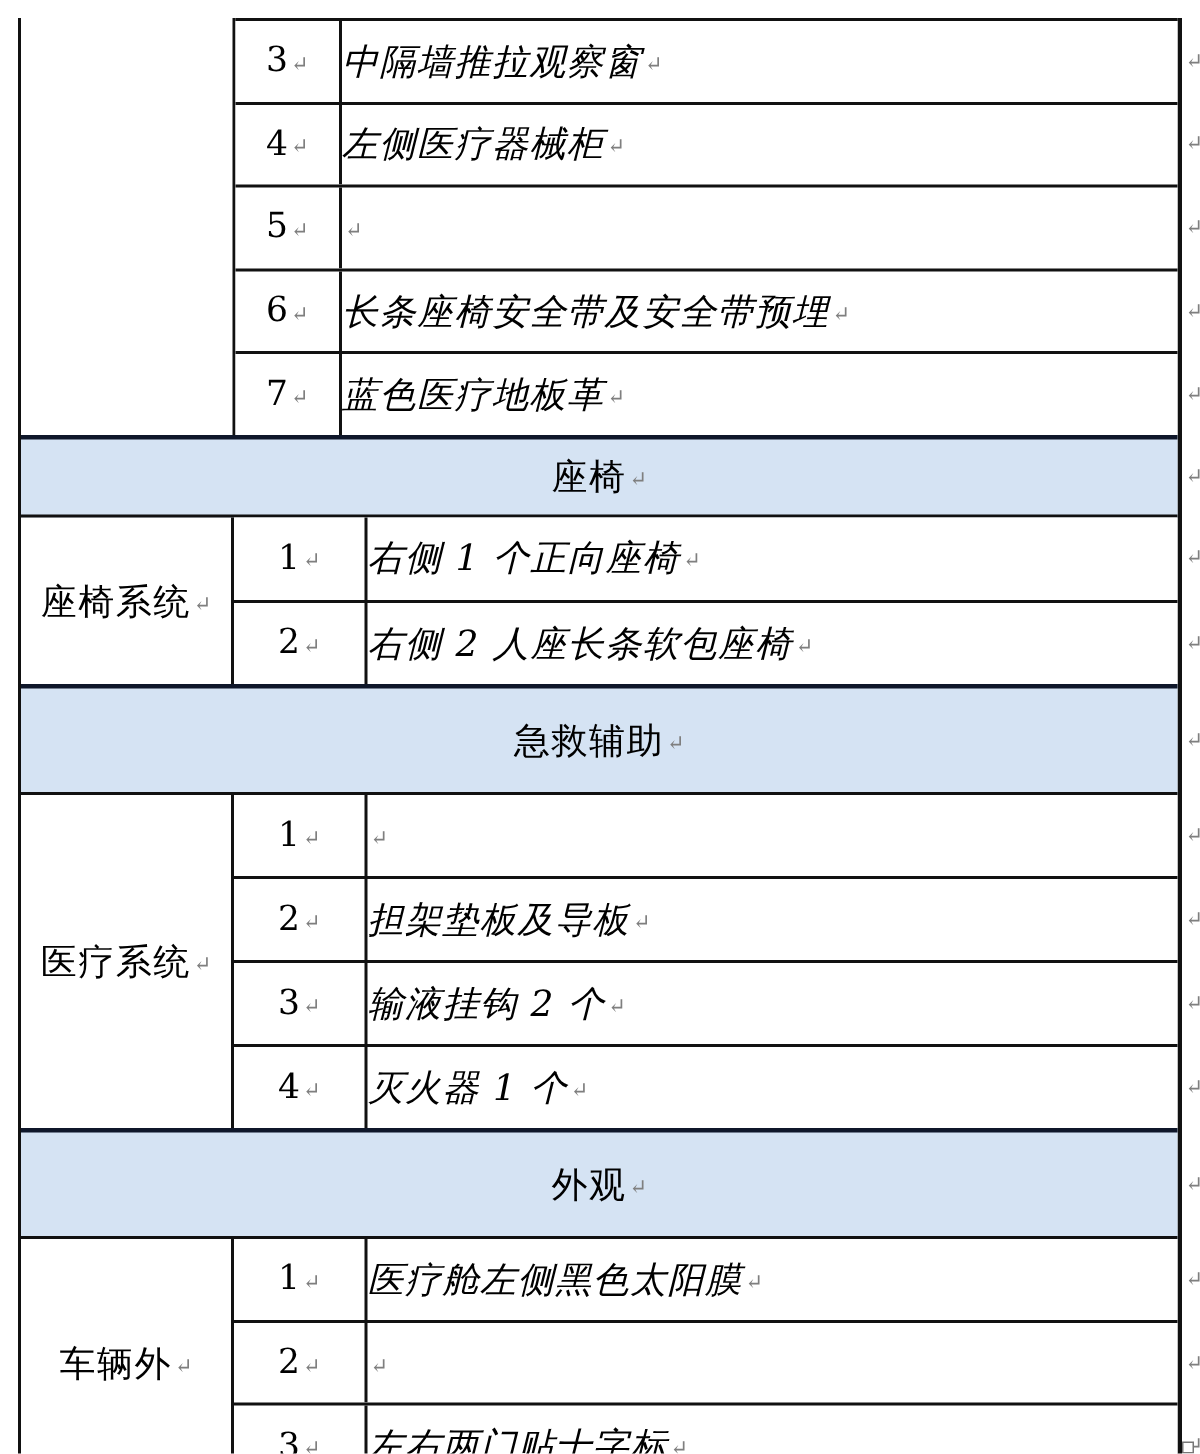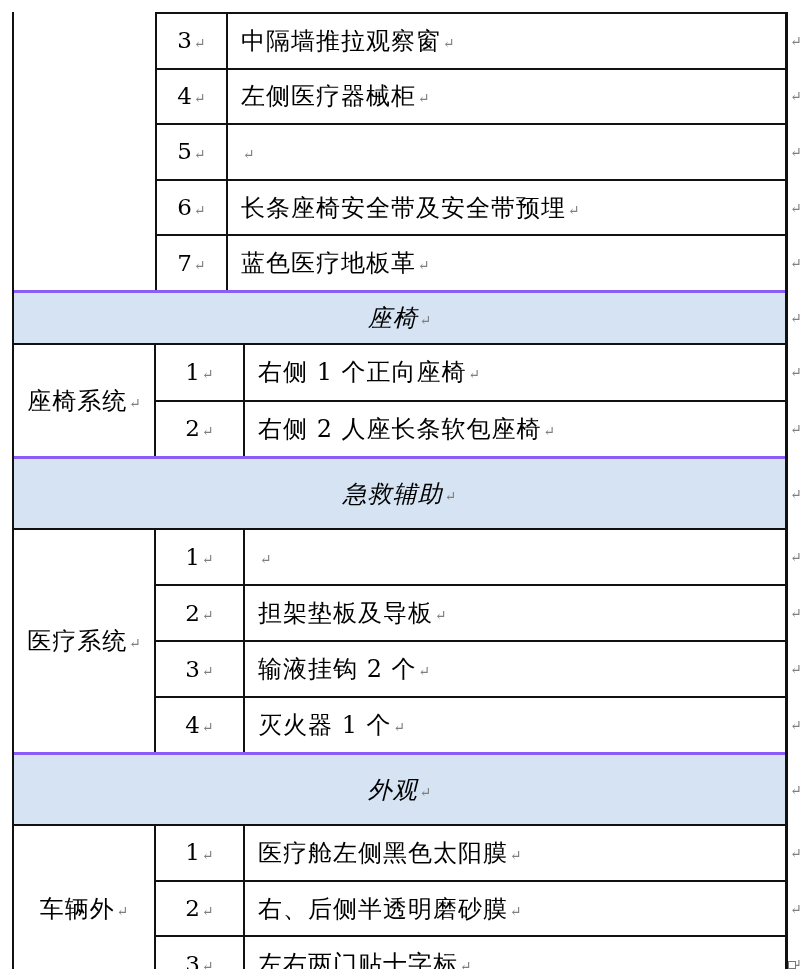--- a/index.html
+++ b/index.html
@@ -17,35 +17,35 @@
   .spacer-cell{width:143px;box-sizing:border-box;border-right:2px solid #111;}
   .rows-col{flex:1;display:flex;flex-direction:column;box-sizing:border-box;border-top:2px solid #111;}
   .rows-col .trow{flex:1;}
   
   .trow{display:flex;align-items:stretch;position:relative;box-sizing:border-box;background:#fff;}
   .trow + .trow{border-top:2px solid #111;}
   .cell{display:flex;align-items:center;box-sizing:border-box;}
   .cell-num{justify-content:center;border-right:2px solid #111;}
   .cell-num.w-top{width:71px;}
   .cell-num.w-std{width:89px;}
-  .cell-desc{flex:1;padding-left:13px;}
+  .cell-desc{flex:1;padding-left:0;font-style:italic;}
   
   .sec{display:flex;box-sizing:border-box;}
   .sec.h-2{height:111px;}
   .sec.h-4{height:222px;}
   .sec.h-3{height:165px;}
   .cat-cell{width:142px;box-sizing:border-box;border-right:2px solid #111;
             display:flex;align-items:center;justify-content:center;position:relative;}
   .sec .rows{flex:1;display:flex;flex-direction:column;}
   .sec .rows .trow{flex:1;}
   
   .hrow{
     height:55px;box-sizing:border-box;background:#d5e3f3;
-    border-top:3px solid #8b5cf6;border-bottom:2px solid #111;
-    display:flex;align-items:center;justify-content:center;position:relative;font-style:italic;
+    border-top:3px solid #0f172a;border-bottom:2px solid #111;
+    display:flex;align-items:center;justify-content:center;position:relative;
   }
   .hrow.tall{height:74px;}
   
   .cjk{font-size:24px;letter-spacing:1px;color:#000;line-height:1;white-space:nowrap;}
   .numt{font-size:23px;color:#000;line-height:1;}
   .mark{font-size:14px;color:#7f7f7f;letter-spacing:0;margin-left:2px;line-height:1;transform:translateY(2px);display:inline-block;}
   .rowend{position:absolute;right:-17px;top:50%;transform:translateY(-50%);
           font-size:14px;color:#7f7f7f;line-height:1;margin:0;}
   
   .handle{position:absolute;left:788px;top:961px;width:6px;height:6px;
@@ -249,21 +249,20 @@
           </div>
         <span class="rowend">↵</span>
       </div>
 
       <div class="trow">
         <div class="cell cell-num w-std">
             <span class="numt">2</span>
             <span class="mark">↵</span>
           </div>
         <div class="cell cell-desc">
-            <span class="cjk">右、后侧半透明磨砂膜</span>
             <span class="mark">↵</span>
           </div>
         <span class="rowend">↵</span>
       </div>
 
       <div class="trow">
         <div class="cell cell-num w-std">
             <span class="numt">3</span>
             <span class="mark">↵</span>
           </div>

